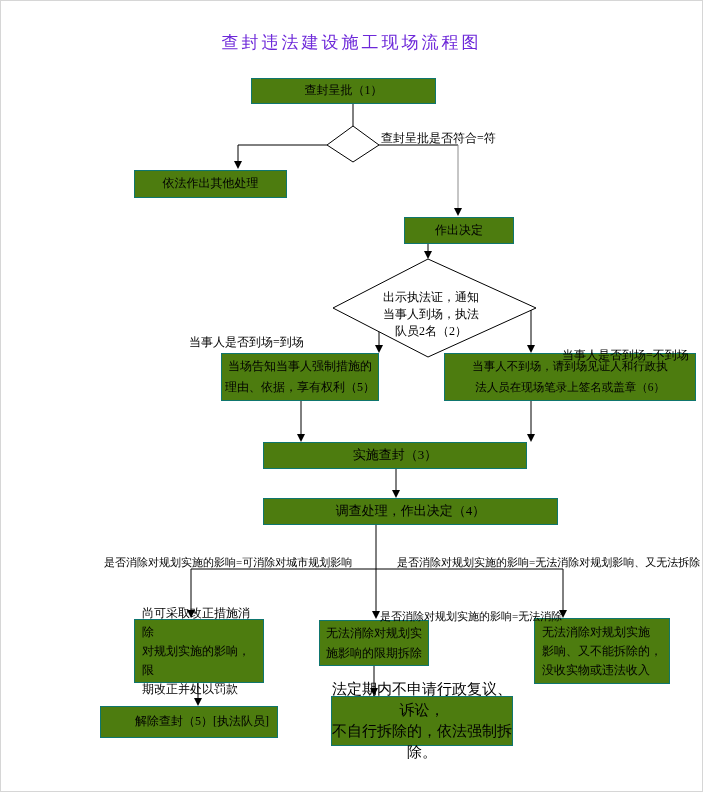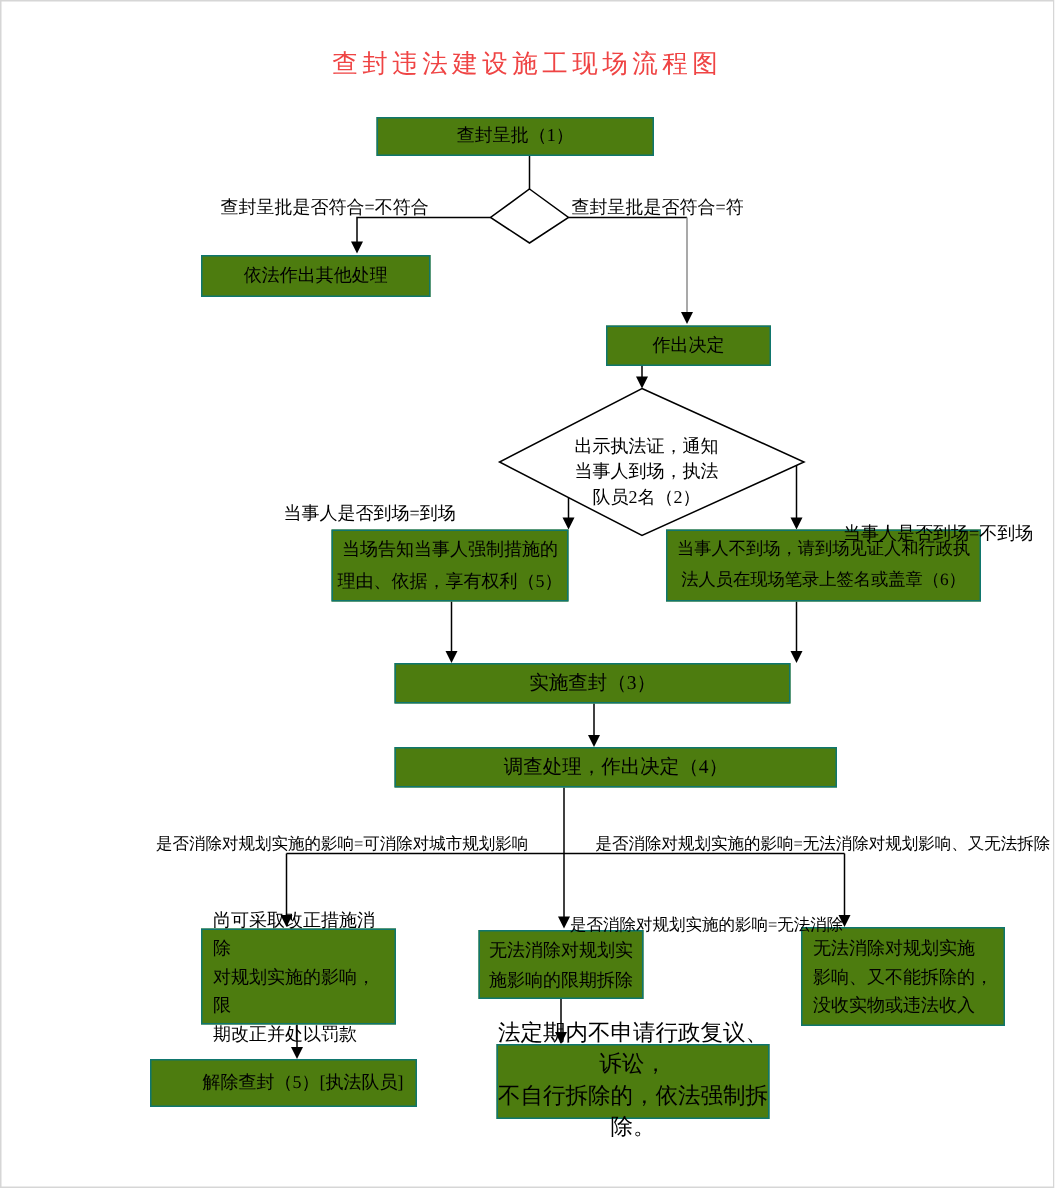--- a/index.html
+++ b/index.html
@@ -3,21 +3,21 @@
 <meta charset="utf-8">
 <style>
   html,body { margin:0; padding:0; background:#ffffff; }
   .page {
     position:relative; width:703px; height:792px; background:#fff;
     font-family:"Liberation Serif", serif; color:#000;
     border:1px solid #d6d6d6; box-sizing:border-box; overflow:hidden;
   }
   .title {
     position:absolute; left:0; top:30px; width:100%;
-    text-align:center; font-size:17px; letter-spacing:3px; color:#ef4444;
+    text-align:center; font-size:17px; letter-spacing:3px; color:#6d28d9;
   }
   .box {
     position:absolute; border:1px solid #0f766e; background:#4d7c0f;
     box-sizing:border-box; font-size:12px; line-height:1.6;
     display:flex; flex-direction:column; justify-content:center;
     text-align:center; z-index:2;
   }
   .box span { display:block; }
   .box.leftalign { text-align:left; padding-left:7px; padding-right:3px;font-family:Liberation Serif, serif; }
   .dtext {
@@ -99,21 +99,21 @@
     <span style="display:block;">出示执法证，通知</span>
     <span style="display:block;">当事人到场，执法</span>
     <span style="display:block;">队员2名（2）</span>
   </div>
 
   <div class="box" style="left:220px; top:352px; width:158px; height:48px; line-height:21px;">
     <span>当场告知当事人强制措施的</span>
     <span>理由、依据，享有权利（5）</span>
   </div>
 
-  <div class="box" style="left:443px; top:352px; width:210px; height:48px; line-height:21px; font-size:11.5px;">
+  <div class="box" style="left:443px; top:352px; width:252px; height:48px; line-height:21px; font-size:11.5px;">
     <span>当事人不到场，请到场见证人和行政执</span>
     <span>法人员在现场笔录上签名或盖章（6）</span>
   </div>
 
   <div class="box" style="left:262px; top:441px; width:264px; height:27px; font-size:13px;">
     <span>实施查封（3）</span>
   </div>
 
   <div class="box" style="left:262px; top:497px; width:295px; height:27px; font-size:13px;">
     <span>调查处理，作出决定（4）</span>
@@ -138,21 +138,20 @@
 
   <div class="box" style="left:99px; top:705px; width:178px; height:32px;padding-left:26px;">
     <span>解除查封（5）[执法队员]</span>
   </div>
 
   <div class="box" style="left:330px; top:695px; width:182px; height:50px; line-height:21px; font-size:15px;">
     <span>法定期内不申请行政复议、诉讼，</span>
     <span>不自行拆除的，依法强制拆除。</span>
   </div>
 
-  <span class="lbl" style="left:146px; top:129px;">查封呈批是否符合=不符合</span>
   <span class="lbl" style="left:380px; top:129px;">查封呈批是否符合=符</span>
   <span class="lbl" style="left:188px; top:333px;">当事人是否到场=到场</span>
   <span class="lbl" style="left:561px; top:330px;margin-top:16px;">当事人是否到场=不到场</span>
   <span class="lbl small" style="left:103px; top:554px;">是否消除对规划实施的影响=可消除对城市规划影响</span>
   <span class="lbl small" style="left:396px; top:554px;">是否消除对规划实施的影响=无法消除对规划影响、又无法拆除</span>
   <span class="lbl small" style="left:379px; top:608px;">是否消除对规划实施的影响=无法消除</span>
 
 </div>
 
 </body></html>

